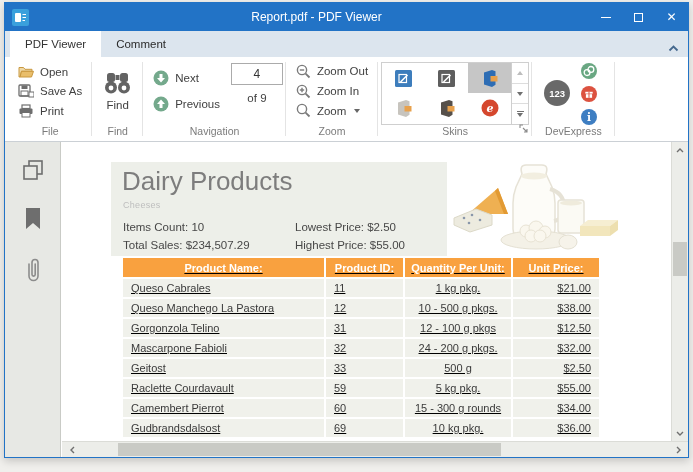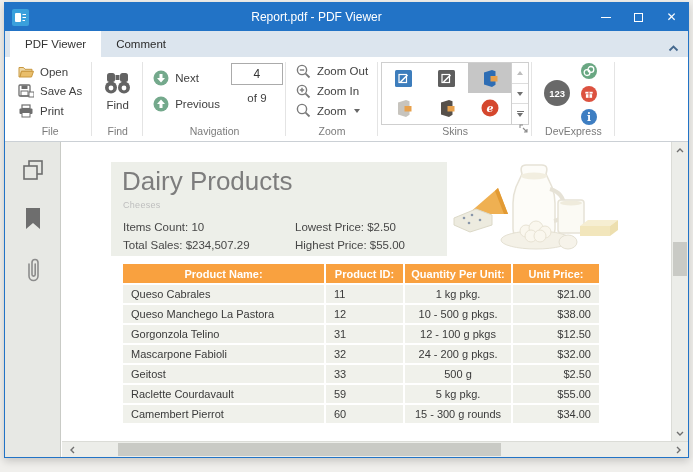--- a/index.html
+++ b/index.html
@@ -69,21 +69,21 @@
     display:flex; flex-direction:column; align-items:center; padding-top:16px; gap:25px; }
   .viewport { position:absolute; left:57px; top:0; right:17px; bottom:16px; background:#fff; overflow:hidden; }
 
   .doc-header { position:absolute; left:49px; top:20px; width:336px; height:94px; background:#EDEFE9; }
   .doc-title { font-size:26px; color:#7D7D7D; padding:4px 0 0 11px; }
   .doc-subtitle { font-size:9px; color:#BEBEBE; padding:3px 0 0 12px; letter-spacing:.3px; }
   .doc-stats { display:grid; grid-template-columns:172px auto; row-gap:6px; padding:11px 0 0 12px; font-size:11.5px; color:#474747; }
 
   .dairy-img { position:absolute; left:380px; top:12px; }
 
-  .doc-table { position:absolute; left:59px; top:120px; border-collapse:separate; border-spacing:2px; }
+  .doc-table { position:absolute; left:59px; top:114px; border-collapse:separate; border-spacing:2px;text-decoration:underline; }
   .doc-table th { background:#F9A13F; color:#fff; font-size:11px; font-weight:bold; height:19px; text-align:center; padding:0 4px; }
   .doc-table td { background:#F0F1EB; color:#3A3A3A; font-size:11px; height:18px; padding:0 8px; white-space:nowrap; }
   td.l { text-align:left; } td.c { text-align:center; } td.r { text-align:right;margin-left:48px; }
   .col-name { width:201px; } .col-id { width:77px; } .col-qty { width:106px; } .col-price { width:86px; }
 
   
   .vscroll { position:absolute; right:0; top:0; bottom:16px; width:17px; background:#ECEDE9; border-left:1px solid #DBDCD7; }
   .vthumb { position:absolute; left:1px; right:1px; top:100px; height:34px; background:#C9CAC5; }
   .varrow { position:absolute; left:0; width:16px; height:16px; display:flex; align-items:center; justify-content:center; }
   .varrow.up { top:0; } .varrow.down { bottom:0; }
@@ -435,20 +435,26 @@
             <td class="l">59</td>
             <td class="c">5 kg pkg.</td>
             <td class="r">$55.00</td>
           </tr>
           <tr>
             <td class="l">Camembert Pierrot</td>
             <td class="l">60</td>
             <td class="c">15 - 300 g rounds</td>
             <td class="r">$34.00</td>
           </tr>
+          <tr>
+            <td class="l">Gudbrandsdalsost</td>
+            <td class="l">69</td>
+            <td class="c">10 kg pkg.</td>
+            <td class="r">$36.00</td>
+          </tr>
         </tbody>
       </table>
     </div>
 
     <div class="vscroll">
       <div class="varrow up">
         <svg width="8" height="5" viewBox="0 0 8 5">
             <polyline points="1,4 4,1 7,4" fill="none" stroke="#6F6F6F" stroke-width="1.4"></polyline>
           </svg>
       </div>

